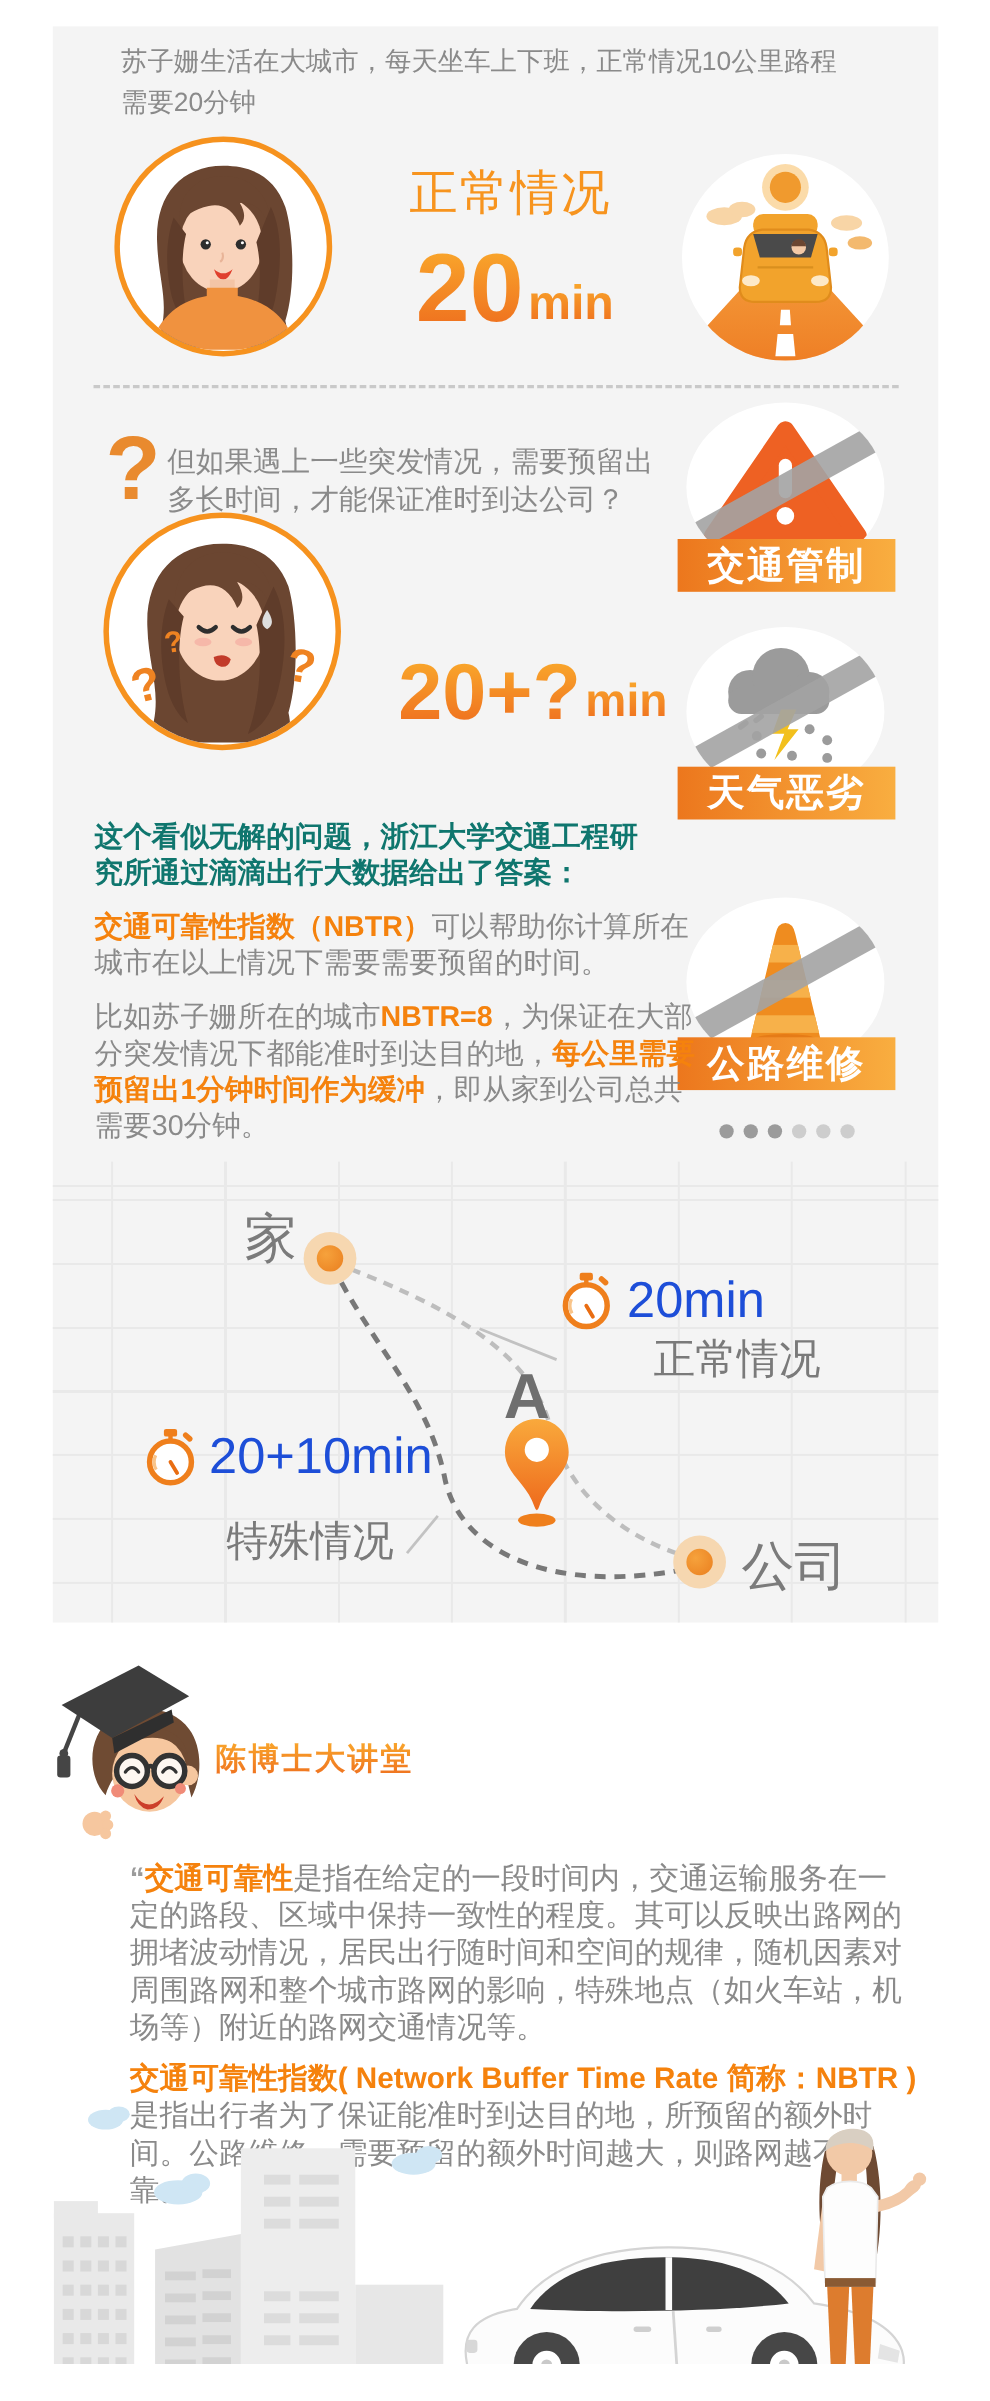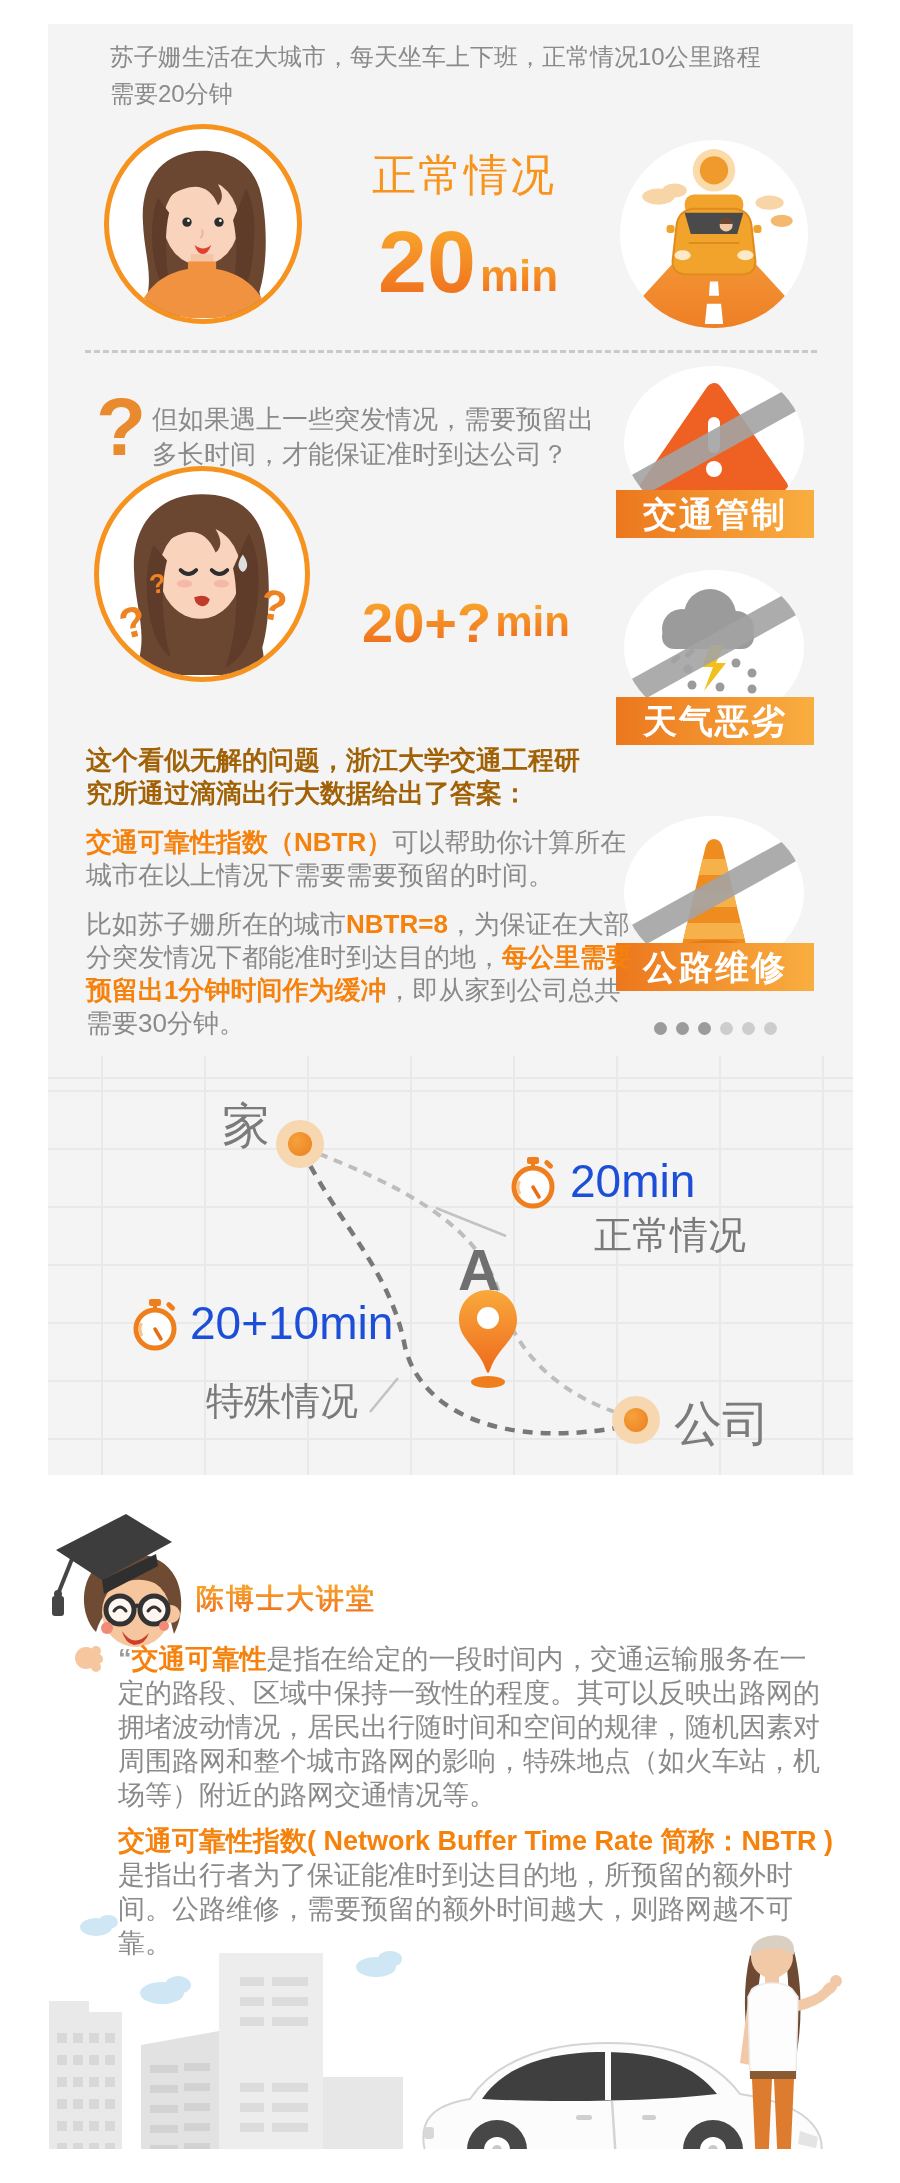--- a/index.html
+++ b/index.html
@@ -31,40 +31,40 @@
   .hz-ellipse{left:624px;width:180px;height:154px;border-radius:50%;background:#fff;overflow:hidden;}
   .hz1{top:366px;}.hz2{top:570px;}.hz3{top:816px;}
   .hbar{left:616px;width:198px;height:48px;background:linear-gradient(90deg,#ec771d,#f9ae40);
         color:#fff;font-weight:700;font-size:34px;line-height:48px;text-align:center;letter-spacing:2px;}
   .hb1{top:490px;}.hb2{top:697px;}.hb3{top:943px;}
   .dots{left:654px;top:1022px;display:flex;gap:9px;}
   .dot{width:13px;height:13px;border-radius:50%;}
   .dot.on{background:#9b9b9b;}.dot.off{background:#cdcdcd;}
   
   .para{font-size:26px;line-height:33px;color:#8a8a8a;}
-  .p1{left:86px;top:744px;width:505px;font-weight:700;color:#a16207;}
+  .p1{left:86px;top:744px;width:505px;font-weight:700;color:#0f766e;}
   .p2{left:86px;top:826px;width:548px;}
   .p3{left:86px;top:908px;width:548px;}
   .hl{color:#f5820d;font-weight:700;}
   
   .grid{left:48px;top:1056px;width:805px;height:419px;
         background-image:repeating-linear-gradient(90deg,#e9e9e9 0 2px,transparent 2px 103px),
                          repeating-linear-gradient(180deg,#e9e9e9 0 2px,transparent 2px 58px);
         background-position:53px 0,0 34px;}
   .mapsvg{left:48px;top:1056px;}
   .place{font-size:48px;color:#7b7b7b;white-space:nowrap;}
   .halo{width:48px;height:48px;border-radius:50%;background:#f6d7b0;}
   .halo i{position:absolute;left:12px;top:12px;width:24px;height:24px;border-radius:50%;
           background:radial-gradient(circle at 35% 35%,#f6a23c,#ea7f1f);}
   .rtime{font-size:46px;color:#1d4ed8;white-space:nowrap;}
   .rlabel{font-size:38px;color:#7a7a7a;white-space:nowrap;}
   .apin{left:458px;top:1238px;font-size:58px;font-weight:600;color:#6f6f6f;}
   
   .lec-title{left:196px;top:1580px;font-size:28px;letter-spacing:2px;white-space:nowrap;}
-  .lec-para{font-size:27px;line-height:34px;color:#8a8a8a;}
+  .lec-para{font-size:27px;line-height:34px;color:#8a8a8a;margin-top:48px;}
   .lp1{left:118px;top:1642px;width:706px;}
   .lp2{left:118px;top:1824px;width:722px;}
   .quote{color:#9b9b9b;font-weight:700;}
 </style>
 </head>
 <body>
 
 <div id="canvas">
   <div class="abs panel"></div>
 
@@ -150,21 +150,21 @@
       <path fill="#c23b2a" d="M98,130 q10,-4 16,2 q-2,8 -9,7 q-6,-1 -7,-9 Z"></path>
       <path fill="#dedede" d="M148,86 q9,13 0,18 q-9,-5 0,-18 Z"></path>
       <g fill="#ef8322" font-family="Liberation Sans,sans-serif" font-weight="bold">
         <text x="22" y="172" font-size="44" transform="rotate(-14 30 160)">?</text>
         <text x="52" y="126" font-size="28" transform="rotate(-8 56 118)">?</text>
         <text x="166" y="152" font-size="44" transform="rotate(10 172 140)">?</text>
       </g>
     </svg>
   </div>
   <div class="abs time-row time-sudden">
-    <span class="time-big gtxt" style="font-size:56px">20+?</span>
+    <span class="time-big gtxt" style="font-size:72px">20+?</span>
     <span class="time-unit gtxt" style="font-size:42px">min</span>
   </div>
 
   <div class="abs hz-ellipse hz1">
     <svg width="180" height="154" viewBox="0 0 180 152">
       <polygon points="90,24 156,120 24,120" fill="#ee6123" stroke="#ee6123" stroke-width="16" stroke-linejoin="round"></polygon>
       <rect x="84" y="50" width="12" height="36" rx="6" fill="#fff"></rect>
       <circle cx="90" cy="102" r="8" fill="#fff"></circle>
       <rect x="-40" y="64" width="280" height="24" fill="#a3a3a3" opacity="0.9" transform="rotate(-29 90 76)"></rect>
     </svg>

